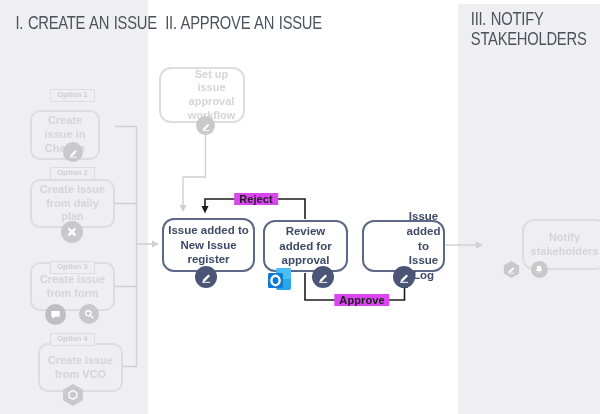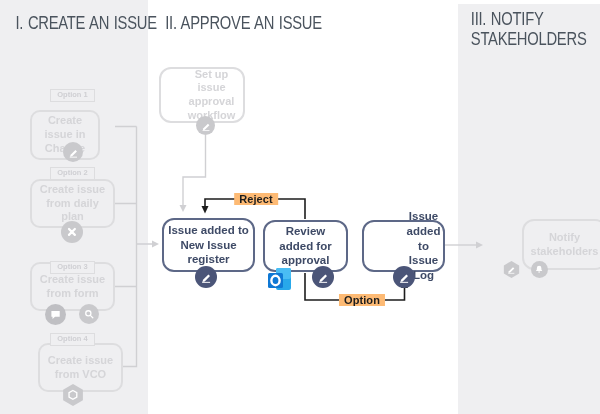--- a/index.html
+++ b/index.html
@@ -25,21 +25,21 @@
        border-radius:12px;background:#ffffff;color:var(--active-text);font-weight:bold;
        font-size:11.5px;line-height:1.3;display:flex;align-items:center;justify-content:center;
        text-align:center;padding:2px 4px;}
   .badge{position:absolute;display:flex;align-items:center;justify-content:center;
        border-radius:50%;}
   .badge svg{width:72%;height:72%;}
   .badge.slate{background:var(--badge-slate);}
   .badge.muted{background:var(--muted-badge);}
   .badge.muted-dark{background:var(--muted-badge-dark);}
   .badge.hex{border-radius:0;clip-path:polygon(50% 0%,95% 26%,95% 74%,50% 100%,5% 74%,5% 26%);}
-  .linelabel{position:absolute;transform:translate(-50%,-50%);background:#fdba74;
+  .linelabel{position:absolute;transform:translate(-50%,-50%);background:#d946ef;
        color:var(--line-black);font-weight:bold;font-size:11px;padding:0 5px;
        letter-spacing:0.1px;}
   svg.wires{position:absolute;left:0;top:0;pointer-events:none;}
 </style>
 </head>
 <body>
 
 <div class="stage">
 
   <svg width="0" height="0" style="position:absolute" aria-hidden="true">
@@ -182,21 +182,21 @@
   <div class="flowbox" style="left:362px;top:220px;width:83px;height:52px;padding-left:44px;">
     <span>Issue added to Issue Log</span>
   </div>
   <div class="badge slate" style="left:393px;top:266px;width:22px;height:22px;">
     <svg viewBox="0 0 20 20">
         <use href="#sym-pen"></use>
       </svg>
   </div>
 
   <div class="linelabel" style="left:256px;top:199px;">Reject</div>
-  <div class="linelabel" style="left:362px;top:300px;">Option</div>
+  <div class="linelabel" style="left:362px;top:300px;">Approve</div>
 
   <div class="optbox" style="left:485px;top:219px;width:85px;height:51px;border-radius:12px;margin-left:37px;">
     <span>Notify stakeholders</span>
   </div>
   <div class="badge muted hex" style="left:503px;top:261px;width:17px;height:17px;">
     <svg viewBox="0 0 20 20">
         <use href="#sym-pen"></use>
       </svg>
   </div>
   <div class="badge muted" style="left:531px;top:261px;width:17px;height:17px;">

